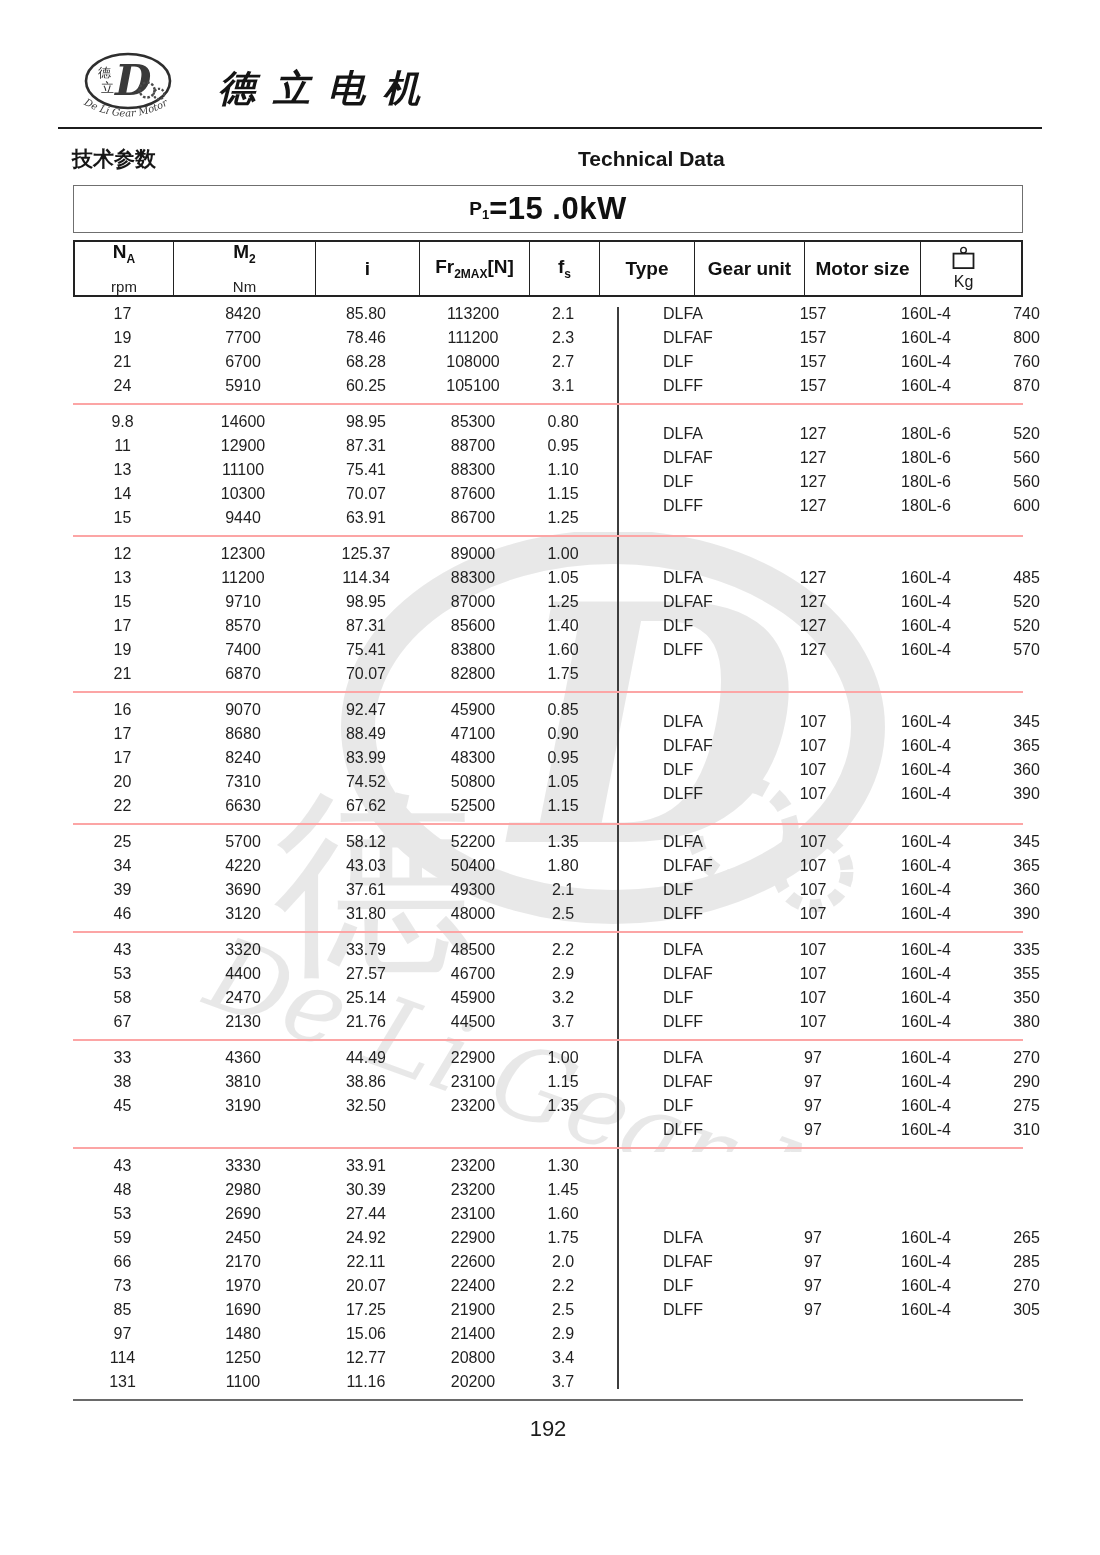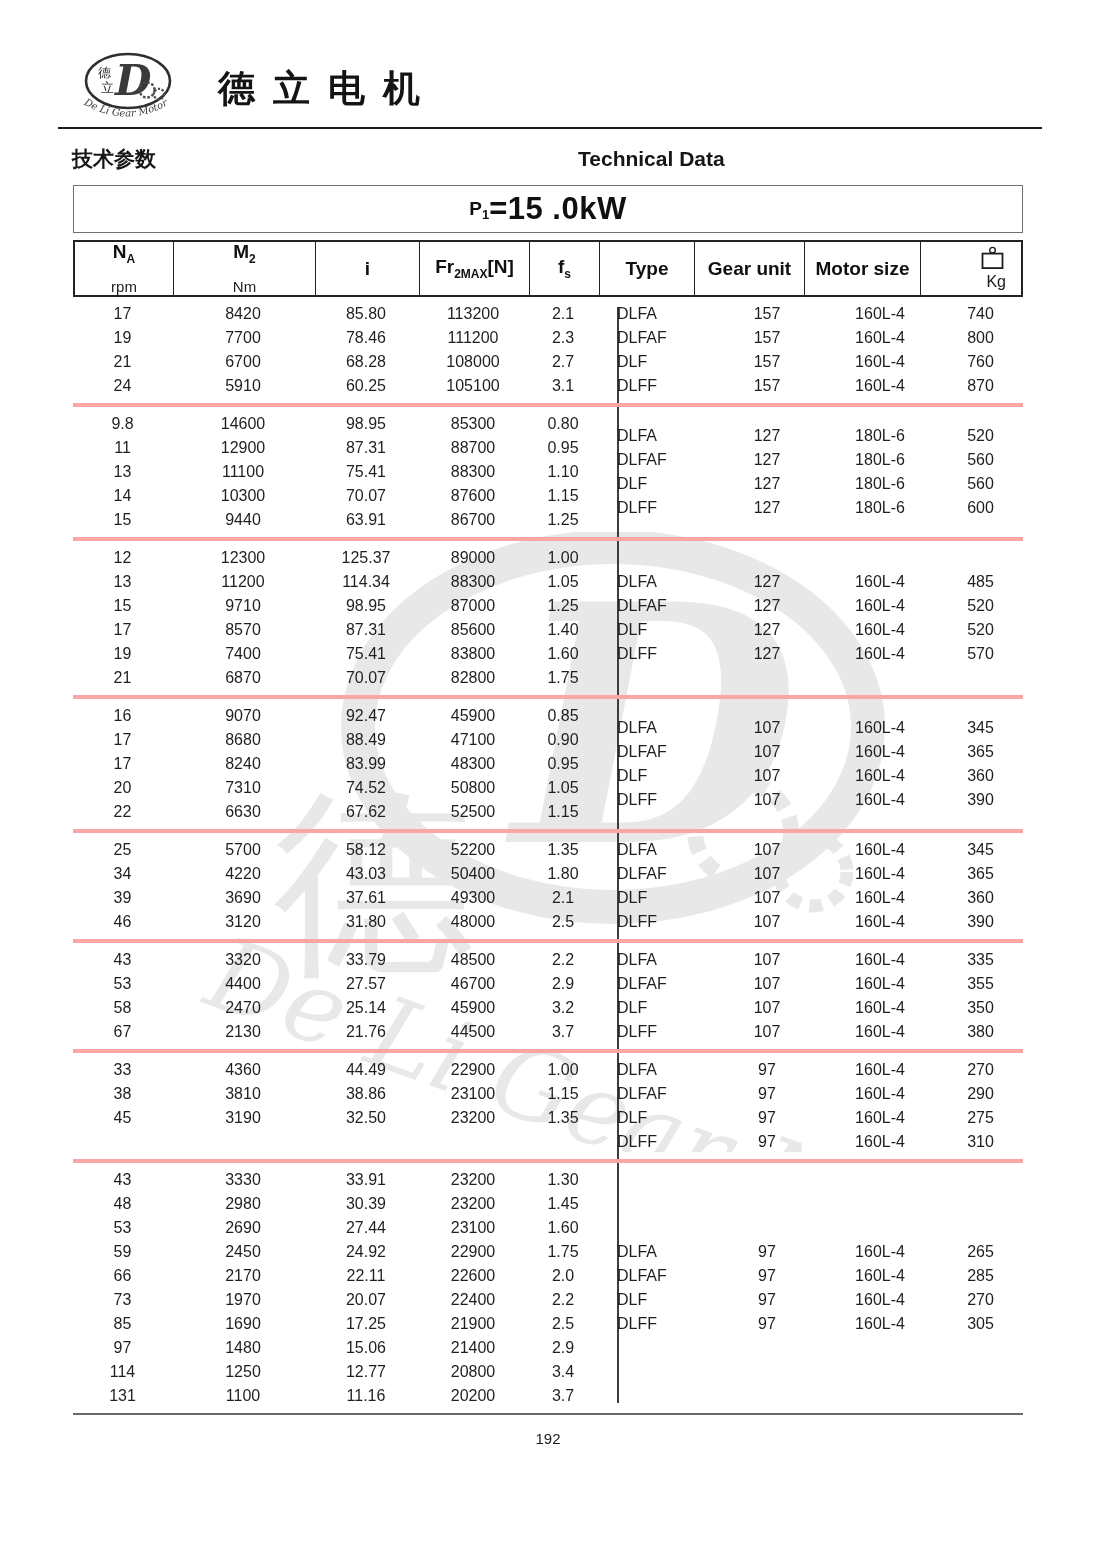--- a/index.html
+++ b/index.html
@@ -6,21 +6,21 @@
   html,body { background:#ffffff; }
   .page {
     position:relative; width:1100px; height:1555px; background:#fff;
     font-family:"Liberation Sans", sans-serif; color:#1f1f1f; overflow:hidden;
   }
   
   .brand-row { display:flex; align-items:center; padding:52px 60px 0 72px; height:125px; }
   .brand-logo { flex:0 0 auto; }
   .brand-name {
     font-family:"DejaVu Serif", serif; font-weight:700; font-size:37px;
-    letter-spacing:18px; margin-left:34px; color:#141414; 
+    letter-spacing:18px; margin-left:34px; color:#141414; font-style:italic;
   }
   .brand-rule { margin:2px 58px 0 58px; border-top:2.5px solid #1c1c1c; }
   
   .section-row { position:relative; margin:16px 60px 0 60px; height:28px; }
   .title-zh { position:absolute; left:12px; top:0; font-size:21px; font-weight:700; color:#161616; }
   .title-en { position:absolute; left:518px; top:2px; font-size:21px; font-weight:700; color:#161616; }
   
   .power-box {
     margin:12px 0 0 73px; width:950px; height:48px; border:1.5px solid #6f6f6f;
     display:flex; align-items:center; justify-content:center; color:#101010;
@@ -30,44 +30,44 @@
   .pt-val { font-size:31px; font-weight:700; letter-spacing:0.5px; }
   
   .thead {
     margin:7px 0 0 73px; width:950px; height:57px; display:flex;
     border:2px solid #222;
   }
   .hc {
     display:flex; flex-direction:column; align-items:center; justify-content:center;
     border-right:1.5px solid #222; line-height:1.12; flex-shrink:0;
   }
-  .hc:last-child { border-right:none;align-items:flex-end; }
+  .hc:last-child { border-right:none; }
   .hmain { font-size:19px; font-weight:700; color:#101010; }
   .hmain sub { font-size:12px; font-weight:700; }
   .hunit { font-size:15px; color:#222; margin-top:13px; }
   .kg-label { font-size:16px; color:#1a1a1a; margin-top:0; }
   
   .c1{width:99px}.c2{width:142px}.c3{width:104px}.c4{width:110px}.c5{width:70px}
   .c6{width:95px}.c7{width:110px}.c8{width:116px}.c9{width:85px}
   
   .tbody { position:relative; margin-left:73px; width:950px; }
   .tbody .vdivider {
     position:absolute; left:544px; top:10px; bottom:10px; width:1.5px; background:#3d3d3d;
   }
-  .group { display:flex; align-items:center; padding:5px 0; position:relative; }
+  .group { display:flex; align-items:center; padding:5px 0; position:relative;gap:46px; }
   .group.top { align-items:flex-start; }
-  .group + .group { border-top:4px solid #fca5a5; }
+  .group + .group { border-top:2px solid #fca5a5; }
   .group:first-child { padding-top:13px; }
   .gleft { width:544px; flex-shrink:0; }
   .gright { width:406px; flex-shrink:0; }
   .trow { display:flex; height:24px; line-height:24px; }
   .cell { text-align:center; font-size:16px; color:#1f1f1f; flex-shrink:0; white-space:nowrap; }
   .cell.c6 { text-align:left; }
   .bottom-rule { margin-left:73px; width:950px; border-top:2.5px solid #6a6a6a; margin-top:0; }
-  .page-num { margin-left:73px; width:950px; text-align:center; font-size:15px; color:#1c1c1c; padding-top:15px; }
+  .page-num { margin-left:73px; width:950px; text-align:center; font-size:22px; color:#1c1c1c; padding-top:15px; }
   
   .wm { position:absolute; left:110px; top:235px; pointer-events:none; opacity:0.085; }
 </style>
 </head>
 <body>
 
 <div class="page">
 
   <div class="brand-row">
     <svg class="brand-logo" width="112" height="78" viewBox="0 0 112 78">

